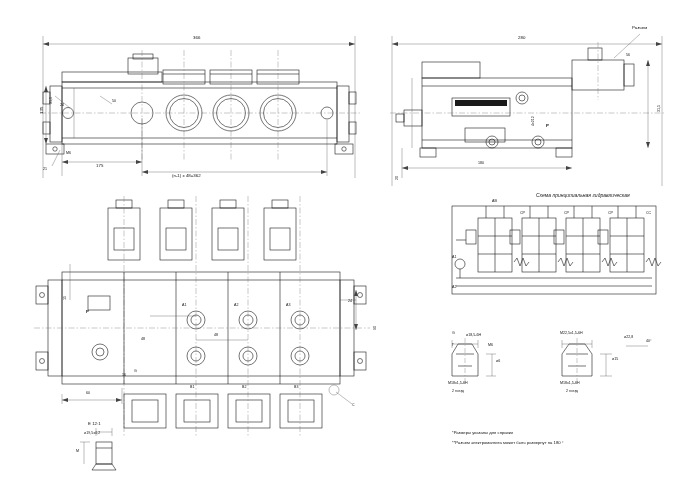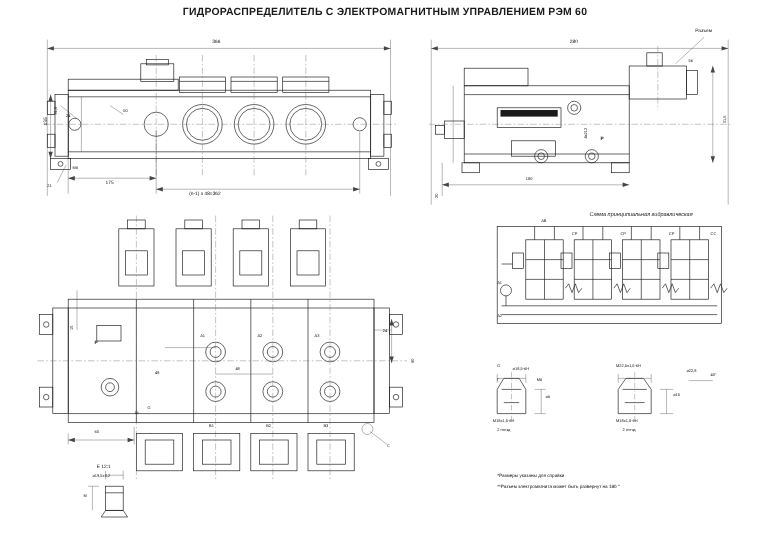--- a/index.html
+++ b/index.html
@@ -12,21 +12,20 @@
   .lbl.bold{font-weight:bold;}
   .lbl.rot{transform-origin:0 0;transform:rotate(-90deg);}
   .note{position:absolute;font-size:4.2px;color:#111;white-space:nowrap;}
   .sect{position:absolute;font-size:5px;font-style:italic;}
 </style>
 </head>
 <body>
 
 <div id="sheet">
 
-  <div class="title">ГИДРОРАСПРЕДЕЛИТЕЛЬ  С ЭЛЕКТРОМАГНИТНЫМ УПРАВЛЕНИЕМ РЭМ 60</div>
 
   <svg viewBox="0 0 700 504" xmlns="http://www.w3.org/2000/svg">
     <g fill="none" stroke="#1a1a1a" stroke-width="0.6">
 
       <g stroke="#444" stroke-width="0.35">
         <line x1="43" y1="36" x2="43" y2="178"></line>
         <line x1="355" y1="36" x2="355" y2="178"></line>
         <line x1="43" y1="44" x2="355" y2="44"></line>
         <path d="M43 44 l6 -2 v4 z" fill="#444" stroke="none"></path>
         <path d="M355 44 l-6 -2 v4 z" fill="#444" stroke="none"></path>

